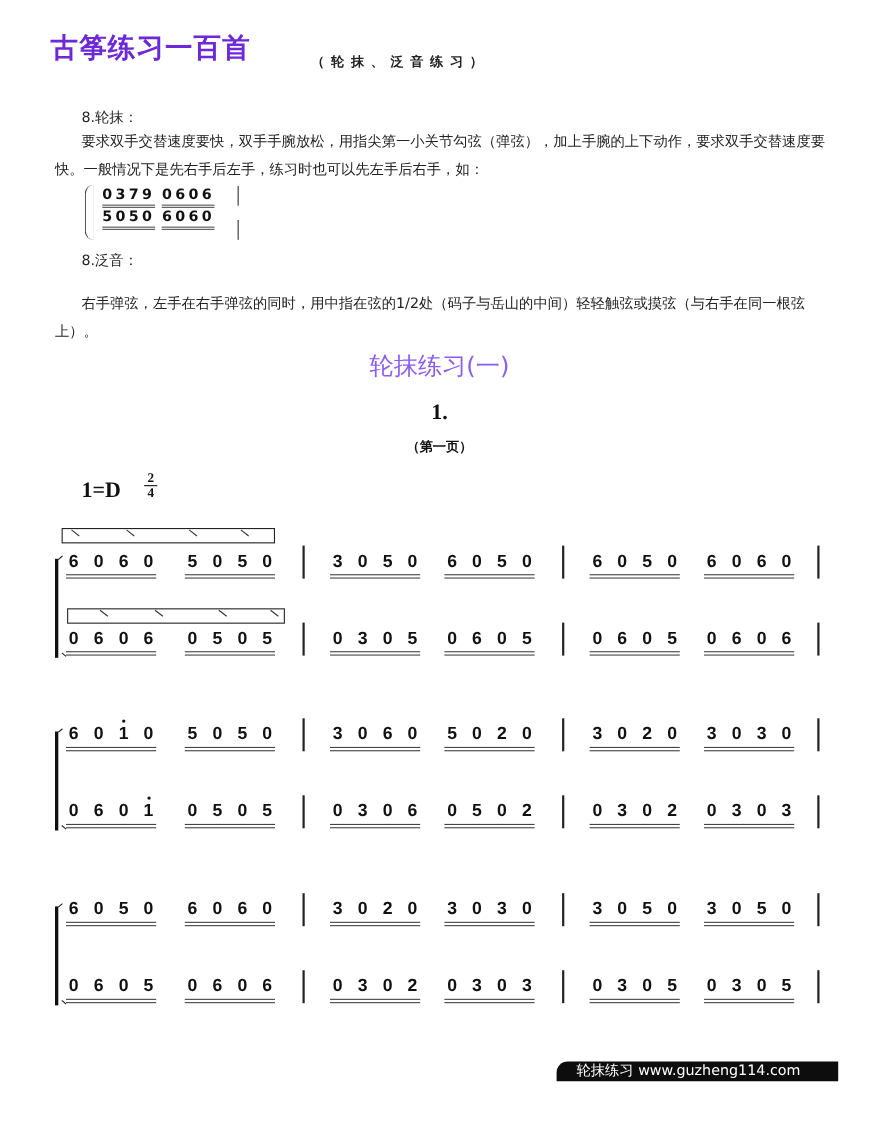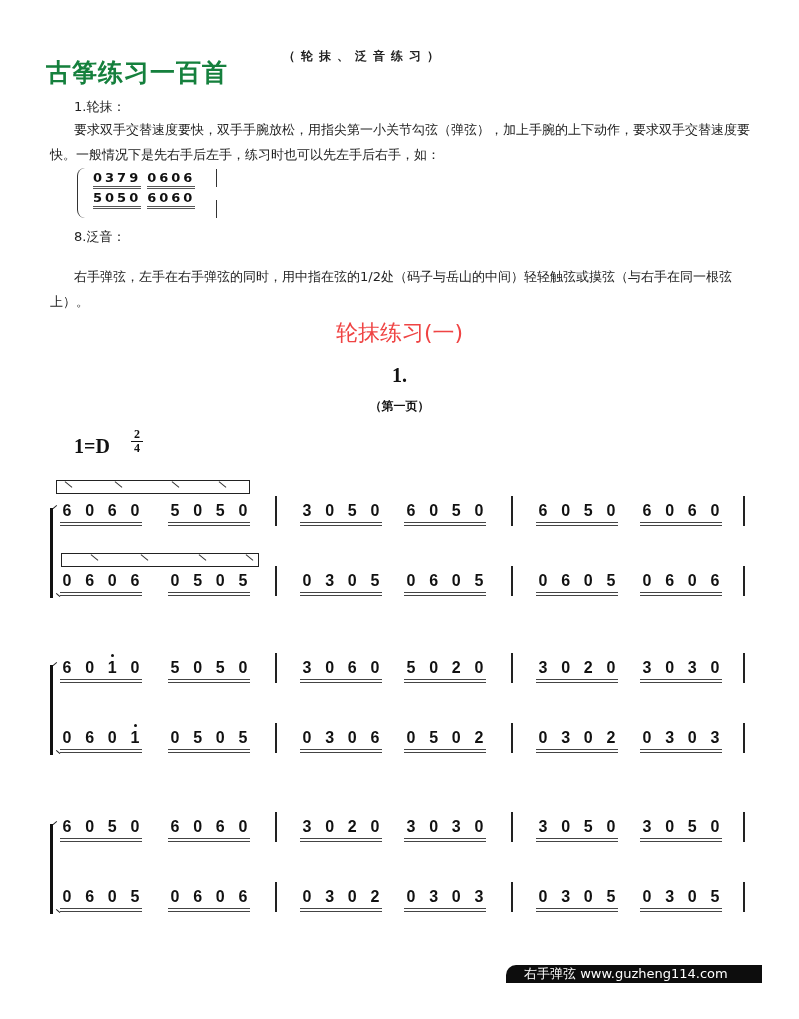--- a/index.html
+++ b/index.html
@@ -1,30 +1,30 @@
 <!DOCTYPE html>
 <html><head>
 <meta charset="utf-8">
 <style>
   * { box-sizing: border-box; margin: 0; padding: 0; }
   html, body { width: 799px; height: 1019px; background: #ffffff; overflow: hidden; }
   body { position: relative; color: #111; font-family: "DejaVu Sans", sans-serif; }
 
-  .main-title { position: absolute; left: 46px; top: 56px; font-size: 25px; font-weight: bold; letter-spacing: 1px; color: #15803d; }
+  .main-title { position: absolute; left: 46px; top: 27px; font-size: 25px; font-weight: bold; letter-spacing: 1px; color: #6d28d9; }
   .subtitle { position: absolute; left: 283px; top: 48px; font-size: 12px; font-weight: bold; letter-spacing: 6px; color: #222; }
 
   .sec-head { position: absolute; left: 74px; font-size: 13px; color: #222; }
   .para { position: absolute; left: 50px; width: 710px; font-size: 13px; line-height: 25px; color: #222; text-indent: 24px; }
 
   .ex-brace { position: absolute; left: 77px; top: 168px; width: 8px; height: 50px; border-left: 1.5px solid #333; border-radius: 8px 0 0 8px; }
   .ex-row { position: absolute; left: 93px; font-size: 13px; font-weight: bold; letter-spacing: 3px; font-family: "DejaVu Sans", sans-serif; }
   .ex-row .grp { display: inline-block; border-bottom: 3px double #555; padding-bottom: 1px; margin-right: 6px; }
   .ex-bar { position: absolute; left: 216px; width: 1px; height: 18px; background: #333; }
 
-  .piece-title { position: absolute; left: 0; width: 799px; text-align: center; top: 318px; font-size: 22px; color: #ef4444; }
+  .piece-title { position: absolute; left: 0; width: 799px; text-align: center; top: 318px; font-size: 22px; color: #8b5cf6; }
   .piece-num { position: absolute; left: 0; width: 799px; text-align: center; top: 364px; font-size: 20px; font-family: "Liberation Serif", serif; font-weight: bold; }
   .piece-page { position: absolute; left: 0; width: 799px; text-align: center; top: 398px; font-size: 12px; font-weight: bold; }
 
   .key { position: absolute; left: 74px; top: 435px; font-size: 20px; font-weight: bold; font-family: "Liberation Serif", serif; }
   .timesig { position: absolute; left: 130px; top: 428px; width: 14px; text-align: center; font-size: 12px; font-weight: bold; font-family: "Liberation Serif", serif; line-height: 13px; }
   .timesig .line { height: 1px; background: #111; margin: 0 1px; }
 
   .slash-box { position: absolute; height: 14px; border: 1px solid #222; }
   .slash-box .slash { position: absolute; top: 3px; width: 9px; height: 1px; background: #333; transform: rotate(38deg); }
 
@@ -42,21 +42,21 @@
   .barline { position: absolute; top: -4px; width: 1.5px; height: 30px; background: #222; }
 
   .footer-banner { position: absolute; left: 506px; top: 965px; width: 256px; height: 18px; background: #0d0d0d; border-radius: 10px 0 0 0; color: #fff; font-size: 13px; line-height: 18px; padding-left: 18px; white-space: nowrap; }
 </style>
 </head>
 <body>
 
 <div class="main-title">古筝练习一百首</div>
 <div class="subtitle">（轮抹、泛音练习）</div>
 
-<div class="sec-head" style="top:98px;">1.轮抹：</div>
+<div class="sec-head" style="top:98px;">8.轮抹：</div>
 <div class="para" style="top:117px;">要求双手交替速度要快，双手手腕放松，用指尖第一小关节勾弦（弹弦），加上手腕的上下动作，要求双手交替速度要快。一般情况下是先右手后左手，练习时也可以先左手后右手，如：</div>
 
 <div class="ex-brace"></div>
 <div class="ex-row" style="top:170px;">
   <span class="grp">0379</span><span class="grp">0606</span>
 </div>
 <div class="ex-bar" style="top:169px;"></div>
 <div class="ex-row" style="top:190px;">
   <span class="grp">5050</span><span class="grp">6060</span>
 </div>
@@ -442,13 +442,13 @@
           <span>5</span>
         </div>
         <div class="ul"></div>
       </div>
       <div class="barline" style="left: 215px;"></div>
       <div class="barline" style="left: 451px;"></div>
       <div class="barline" style="left: 683px;"></div>
     </div>
   </div>
 
-<div class="footer-banner">右手弹弦 www.guzheng114.com</div>
+<div class="footer-banner">轮抹练习 www.guzheng114.com</div>
 
 </body></html>

